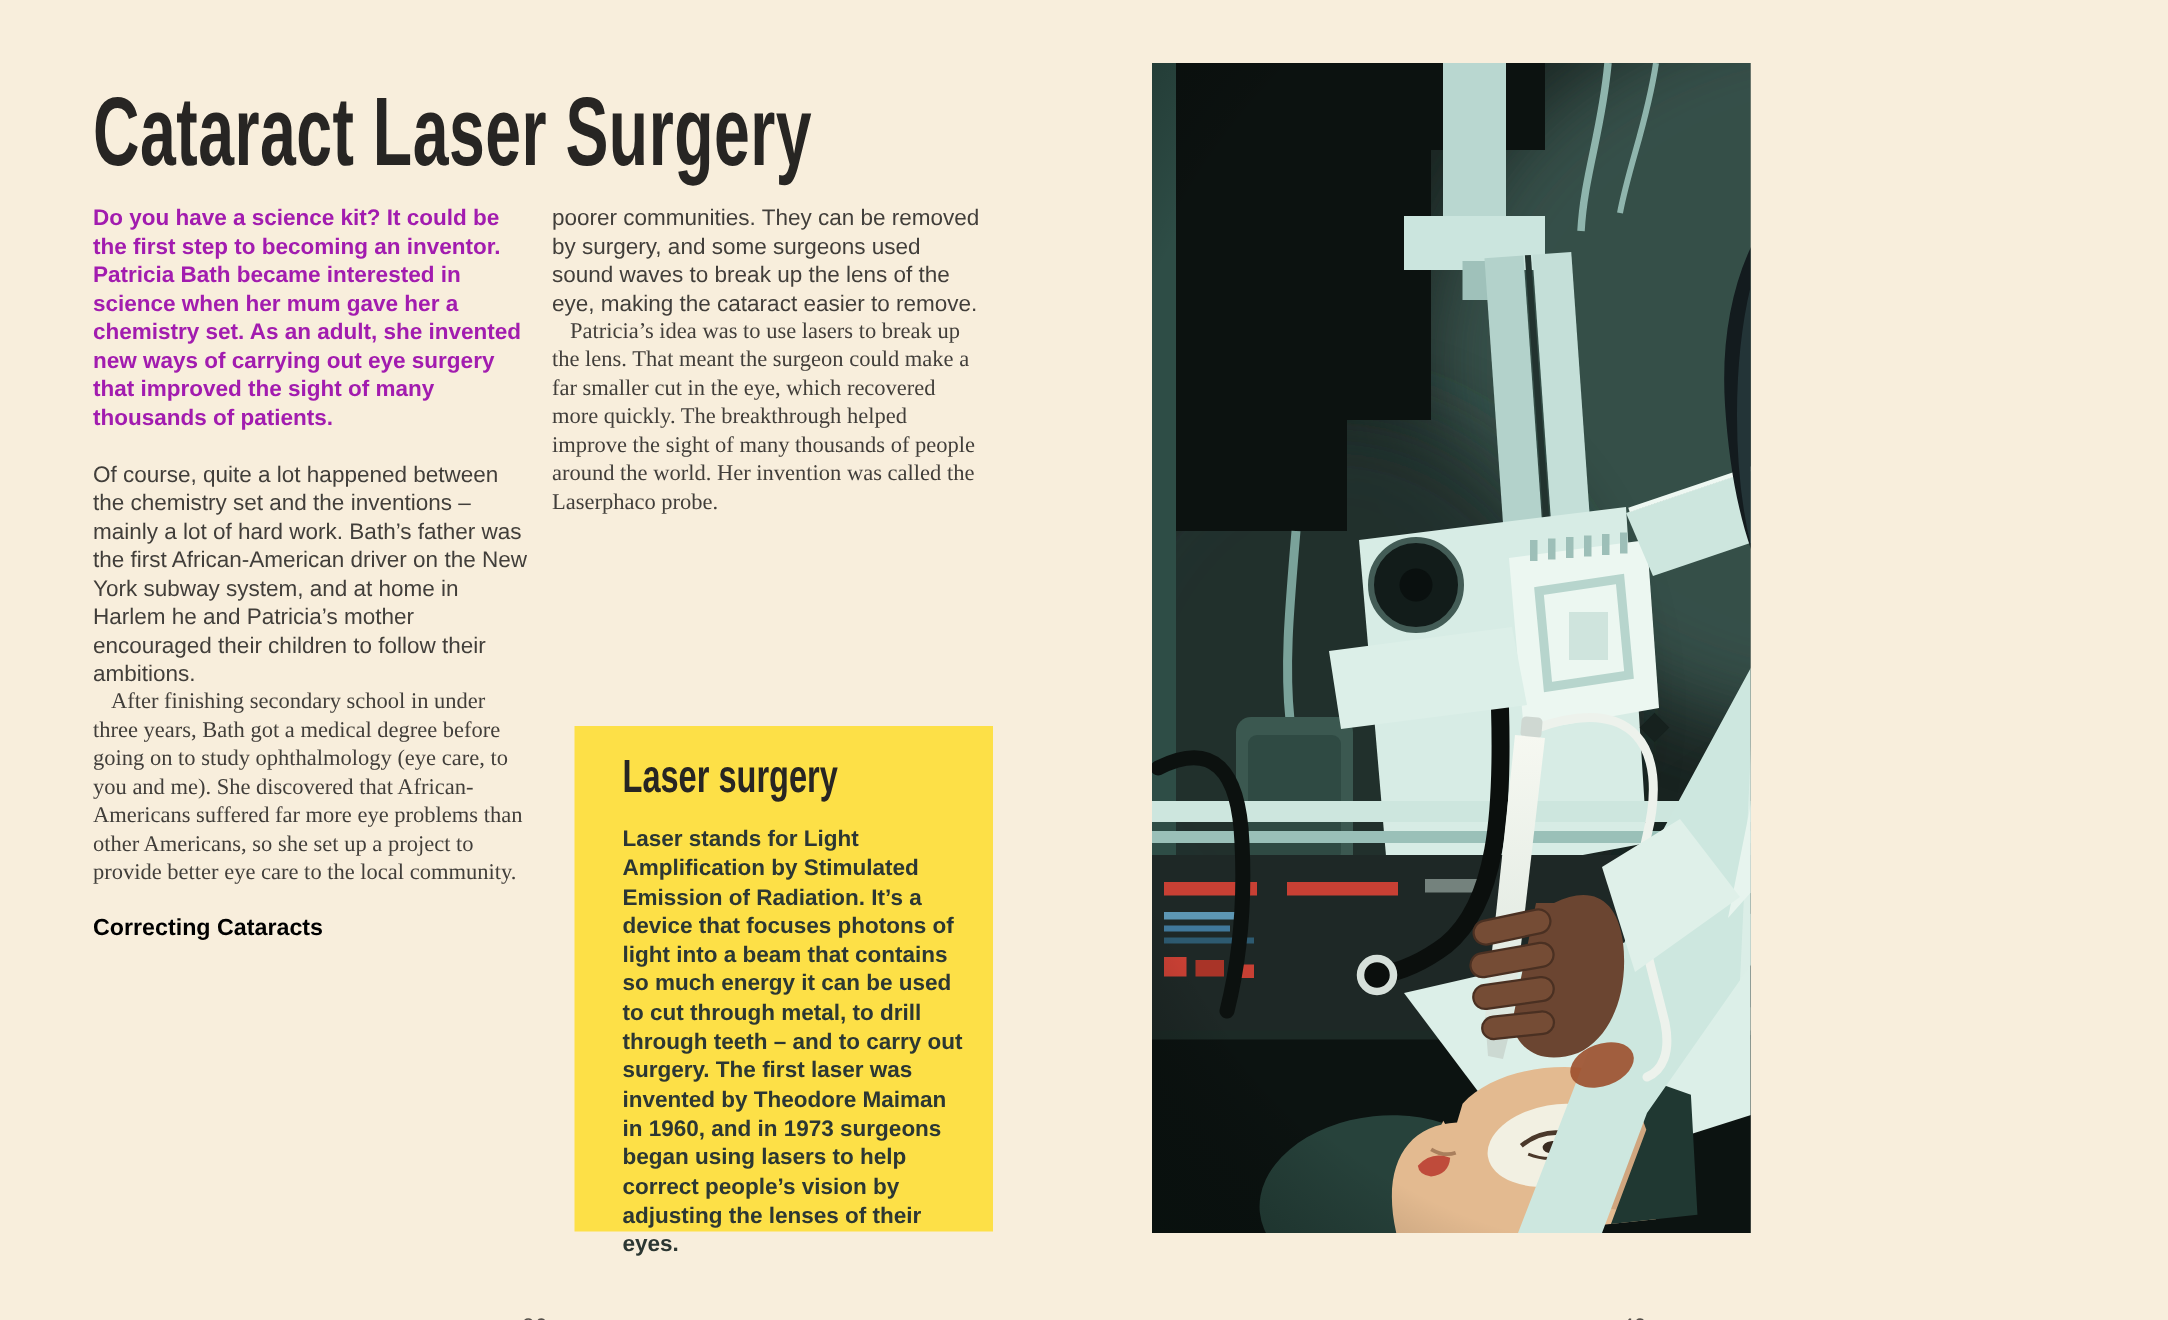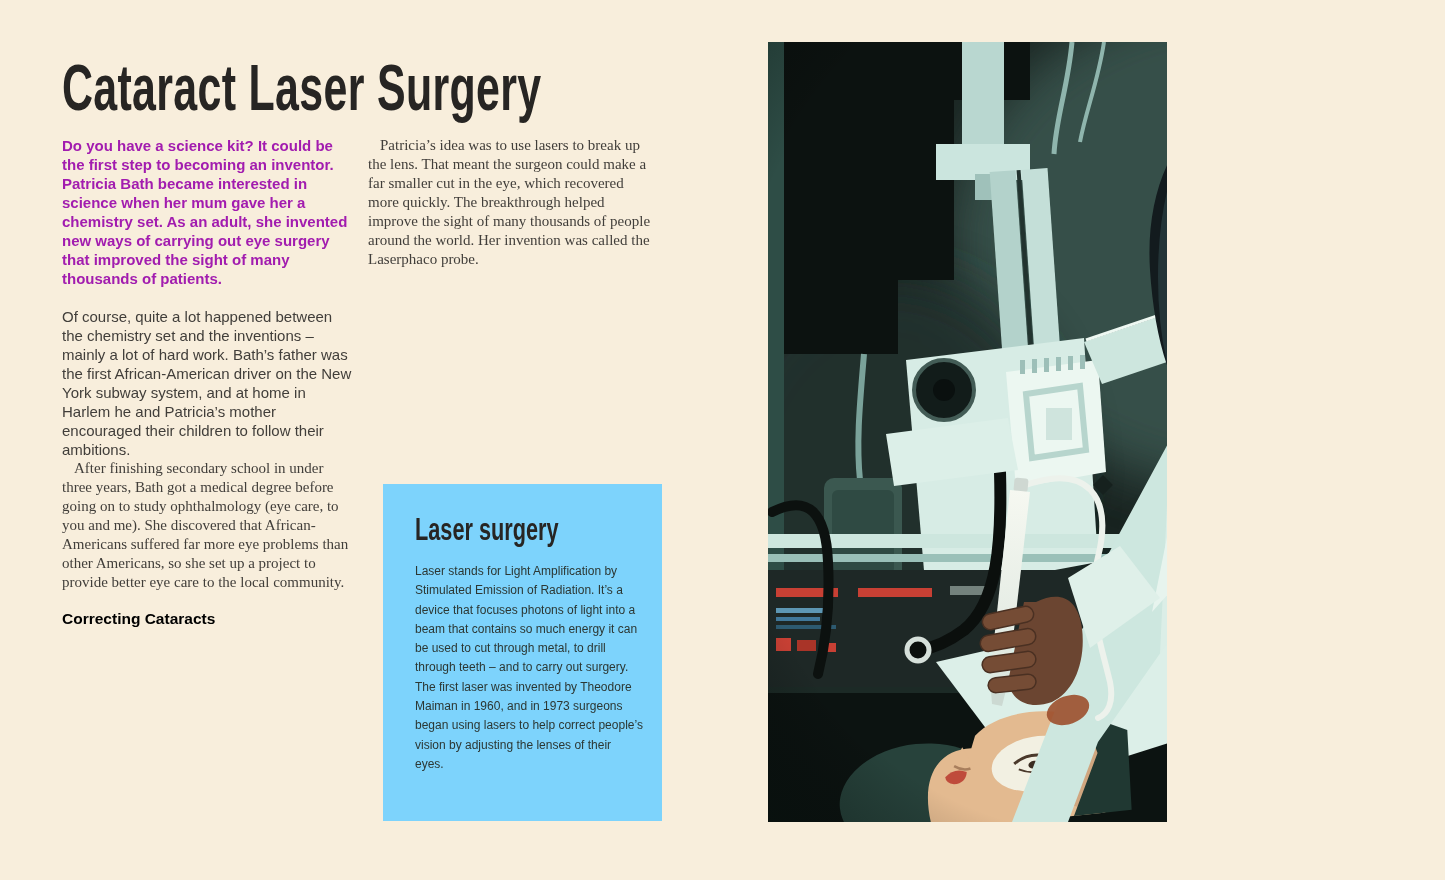--- a/index.html
+++ b/index.html
@@ -15,27 +15,27 @@
   }
   .col { position:absolute; top:136px; width:293px; font-size:15px; line-height:19px; color:#413e3a; }
   .col p { margin:0; }
   .col1 { left:62px; }
   .col2 { left:368px; width:288px; }
   .intro { font-weight:700; color:#a21caf; margin:0 0 19px 0 !important; }
   .indent { text-indent:12px;font-family:Liberation Serif, serif; }
   .subhead { margin:17px 0 0 0; font-size:15.5px; line-height:19px; font-weight:700; color:#000000; }
   .info-box {
     position:absolute; left:383px; top:484px; width:279px; height:337px;
-    background:#7dd3fc; box-sizing:border-box; padding:28px 22px 0 32px;
+    background:#fde047; box-sizing:border-box; padding:16px 22px 0 32px;
   }
   .info-box h2 {
     margin:0 0 14px 0; font-size:31px; font-weight:700; color:#272523;
     transform:scaleX(0.70); transform-origin:left top; white-space:nowrap;
   }
-  .info-box p { margin:0; font-size:12px; line-height:19.3px; font-weight:400; color:#2c3733; width:228px; }
+  .info-box p { margin:0; font-size:15px; line-height:19.3px; font-weight:700; color:#2c3733; width:228px; }
   .pageno { position:absolute; top:844px; font-size:15px; color:#56514b;margin-top:32px; }
   .pageno-left { left:348px; }
   .pageno-right { left:1081px; }
   .illustration { position:absolute; left:768px; top:42px; width:637px; height:780px; margin:0; }
   .illustration svg { display:block; }
 </style>
 </head>
 <body>
 
 <div class="spread">
@@ -43,20 +43,21 @@
   <h1 class="title">Cataract Laser Surgery</h1>
 
   <div class="col col1">
     <p class="intro">Do you have a science kit? It could be the first step to becoming an inventor. Patricia Bath became interested in science when her mum gave her a chemistry set. As an adult, she invented new ways of carrying out eye surgery that improved the sight of many thousands of patients.</p>
     <p>Of course, quite a lot happened between the chemistry set and the inventions – mainly a lot of hard work. Bath’s father was the first African-American driver on the New York subway system, and at home in Harlem he and Patricia’s mother encouraged their children to follow their ambitions.</p>
     <p class="indent">After finishing secondary school in under three years, Bath got a medical degree before going on to study ophthalmology (eye care, to you and me). She discovered that African-Americans suffered far more eye problems than other Americans, so she set up a project to provide better eye care to the local community.</p>
     <h3 class="subhead">Correcting Cataracts</h3>
   </div>
 
   <div class="col col2">
+    <p>poorer communities. They can be removed by surgery, and some surgeons used sound waves to break up the lens of the eye, making the cataract easier to remove.</p>
     <p class="indent">Patricia’s idea was to use lasers to break up the lens. That meant the surgeon could make a far smaller cut in the eye, which recovered more quickly. The breakthrough helped improve the sight of many thousands of people around the world. Her invention was called the Laserphaco probe.</p>
   </div>
 
   <aside class="info-box">
     <h2>Laser surgery</h2>
     <p>Laser stands for Light Amplification by Stimulated Emission of Radiation. It’s a device that focuses photons of light into a beam that contains so much energy it can be used to cut through metal, to drill through teeth – and to carry out surgery. The first laser was invented by Theodore Maiman in 1960, and in 1973 surgeons began using lasers to help correct people’s vision by adjusting the lenses of their eyes.</p>
   </aside>
 
   <div class="pageno pageno-left">86</div>
   <div class="pageno pageno-right">49</div>

